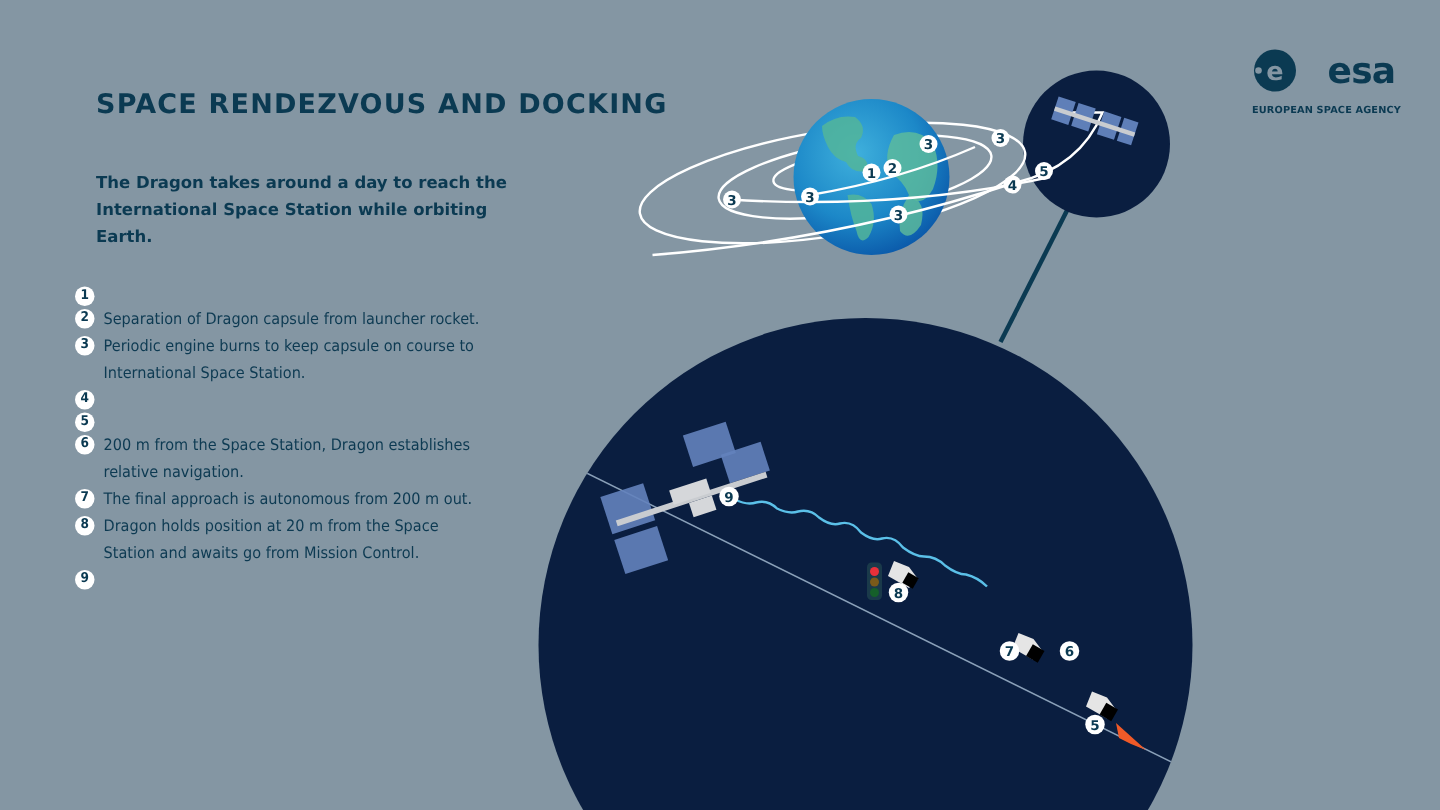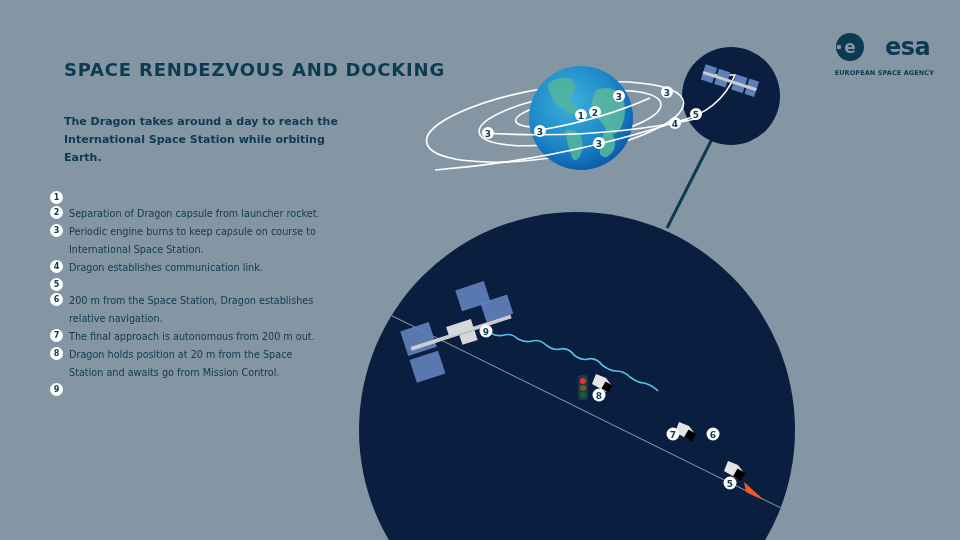--- a/index.html
+++ b/index.html
@@ -53,23 +53,20 @@
     </li>
   <li class="step">
       <span class="num">3</span>
       <div>
         <div class="step-text">Periodic engine burns to keep capsule on course to</div>
         <div class="step-text">International Space Station.</div>
       </div>
     </li>
   <li class="step">
       <span class="num">4</span>
-      <div>
-        <div class="step-text">Dragon establishes communication link.</div>
-      </div>
     </li>
   <li class="step">
       <span class="num">5</span>
     </li>
   <li class="step">
       <span class="num">6</span>
       <div>
         <div class="step-text">200 m from the Space Station, Dragon establishes</div>
         <div class="step-text">relative navigation.</div>
       </div>

